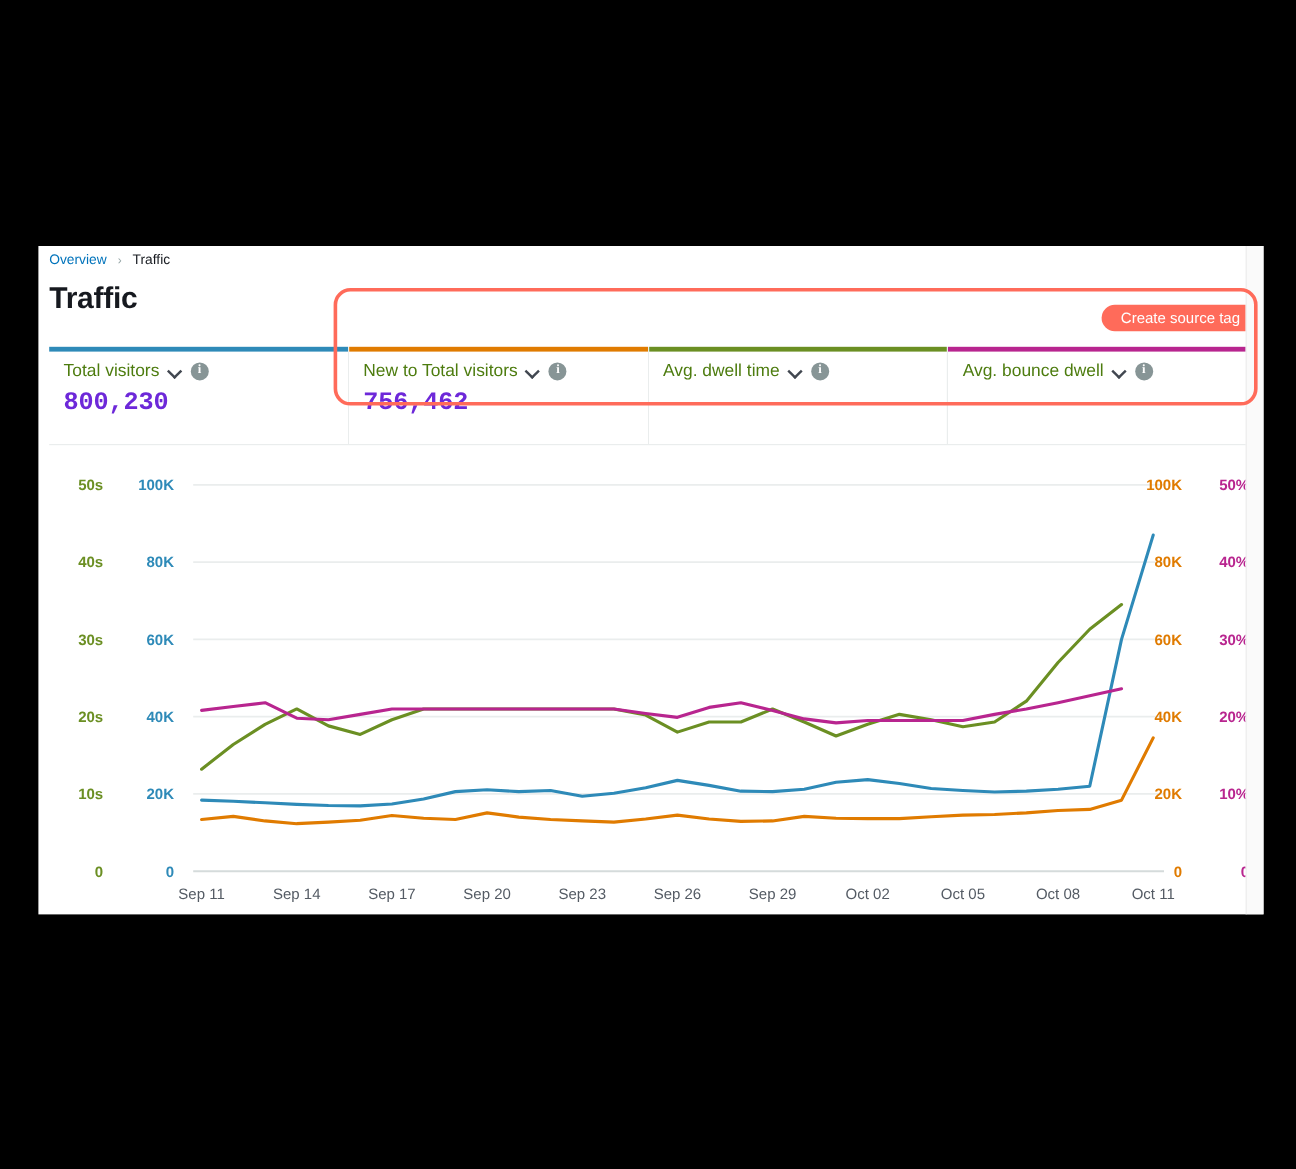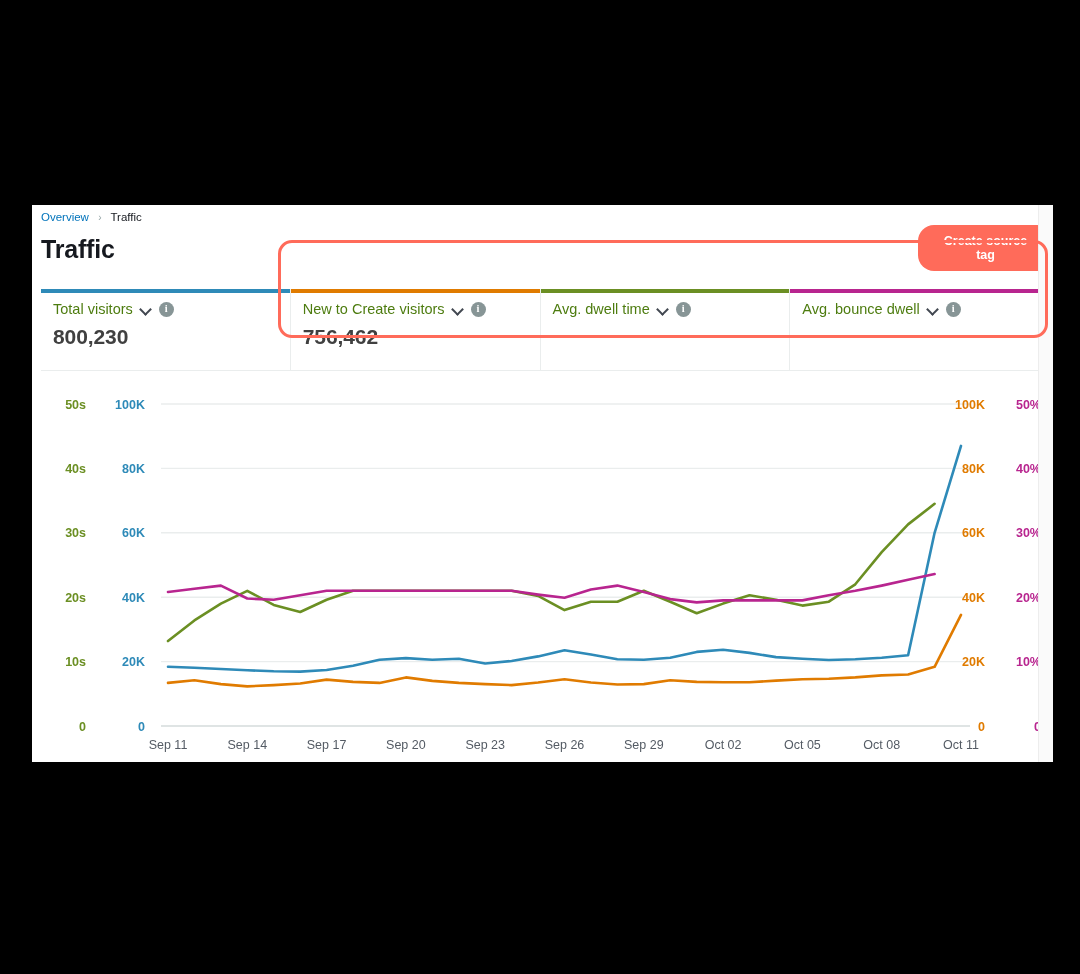--- a/index.html
+++ b/index.html
@@ -57,30 +57,30 @@
     left: 9px;
     top: 30px;
     font-size: 25px;
     font-weight: bold;
     color: #16191f;
     letter-spacing: -0.2px;
   }
   #create-source-tag-button {
     position: absolute;
     left: 886px;
-    top: 20px;
-    height: 46px;
+    top: 49px;
+    height: 22px;
     padding: 0 16px;
     border: none;
     border-radius: 16px;
     background: #ff6b5a;
     color: #ffffff;
     font-family: "Liberation Sans", sans-serif;
     font-size: 12.5px;
-    font-weight: bold;
+    font-weight: normal;
     cursor: pointer;
     display: flex;
     align-items: center;
     justify-content: center;
   }
   
   #metric-cards {
     position: absolute;
     left: 9px;
     top: 84px;
@@ -146,22 +146,23 @@
     align-items: center;
     justify-content: center;
     cursor: pointer;
     flex: 0 0 auto;
     line-height: 1;
   }
   .metric-card .metric-value {
     margin-top: 6px;
     font-size: 21px;
     font-weight: bold;
-    color: #404040;
+    color: #6d28d9;
     letter-spacing: -0.1px;
+    font-family: Liberation Mono, monospace;
   }
   
   #chart-area {
     position: absolute;
     left: 9px;
     top: 172px;
     width: 998px;
     height: 380px;
   }
   #chart-svg { display: block; }
@@ -221,21 +222,21 @@
           <div class="metric-head">
             <span class="metric-label">Total visitors</span>
             <span class="chevron-down-icon"></span>
             <span class="info-icon">i</span>
           </div>
           <div class="metric-value">800,230</div>
         </div>
         <div class="metric-card">
           <div class="accent-bar" style="background: rgb(224, 123, 0);"></div>
           <div class="metric-head">
-            <span class="metric-label">New to Create visitors</span>
+            <span class="metric-label">New to Total visitors</span>
             <span class="chevron-down-icon"></span>
             <span class="info-icon">i</span>
           </div>
           <div class="metric-value">756,462</div>
         </div>
         <div class="metric-card">
           <div class="accent-bar" style="background: rgb(107, 143, 35);"></div>
           <div class="metric-head">
             <span class="metric-label">Avg. dwell time</span>
             <span class="chevron-down-icon"></span>

